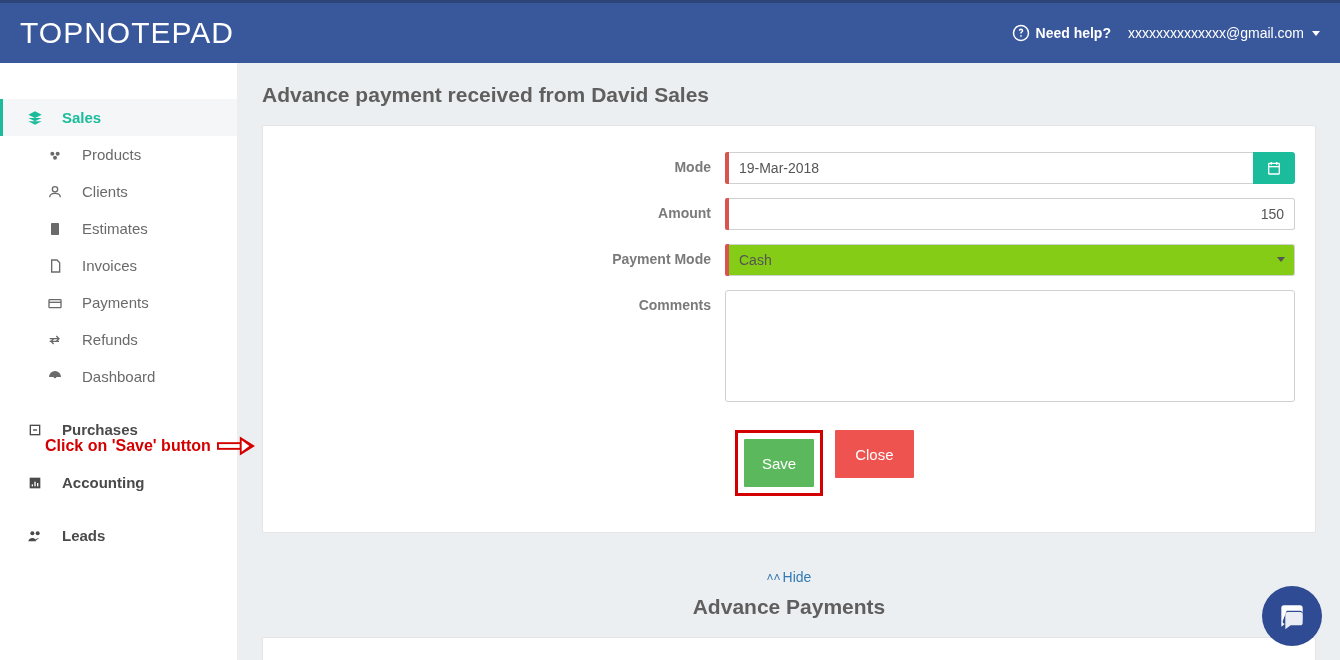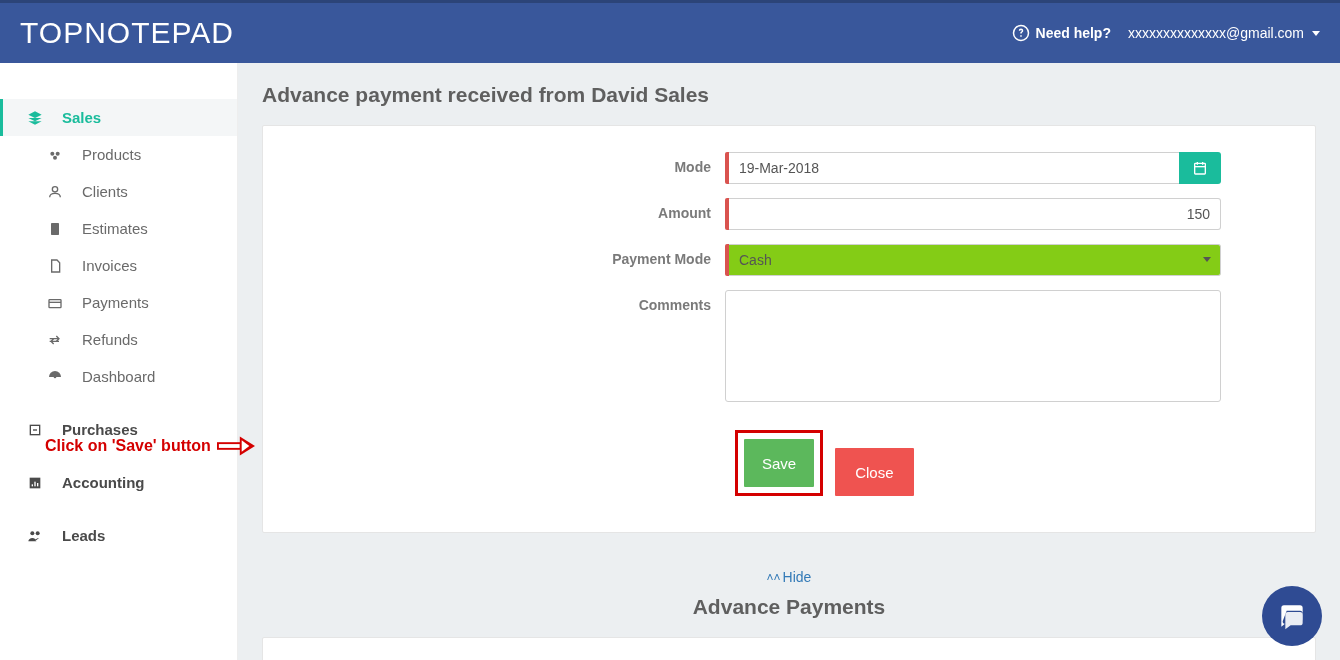--- a/index.html
+++ b/index.html
@@ -22,33 +22,33 @@
     .sidebar-sub { padding-left: 46px; }
     .sidebar-item .icon { width: 18px; display: flex; justify-content: center; align-items: center; }
     .sidebar-item svg { width: 16px; height: 16px; fill: currentColor; }
     
     .content { flex: 1; background: #eceff1; padding: 0; }
     .page-title { font-size: 21px; font-weight: 700; color: #5f5f5f; padding: 20px 24px 18px; }
     
     .card { background: #fff; margin: 0 24px 24px; border: 1px solid #e5e5e5; border-radius: 2px; padding: 26px 0 36px; }
     .form-row { display: flex; align-items: flex-start; margin-bottom: 14px; }
     .form-label { width: 462px; text-align: right; padding-right: 14px; font-weight: 700; color: #7a7a7a; font-size: 14px; padding-top: 7px; }
-    .form-control-wrap { width: 496px; position: relative; display: flex; }
+    .form-control-wrap { width: 570px; position: relative; display: flex; }
     .left-red { width: 4px; background: #d9534f; border-radius: 2px 0 0 2px; }
     .form-input, .form-select { flex: 1; border: 1px solid #d0d0d0; border-left: none; border-radius: 0 3px 3px 0; height: 32px; padding: 0 10px; font-size: 14px; color: #555; }
     .form-input.right { text-align: right; }
     .date-wrap { display: flex; width: 100%; }
     .date-btn { width: 42px; background: #1abc9c; display: flex; align-items: center; justify-content: center; border-radius: 0 3px 3px 0; cursor: pointer; }
     .date-btn svg { width: 16px; height: 16px; fill: #e9f7f4; }
     .date-input { flex: 1; border: 1px solid #d0d0d0; border-left: none; border-right: none; height: 32px; padding: 0 10px; font-size: 14px; color: #555; border-radius: 0; }
     .form-textarea { flex: 1; border: 1px solid #d0d0d0; border-radius: 3px; height: 112px; padding: 8px 10px; font-size: 14px; color: #555; resize: none; }
     .form-select { appearance: none; background: #84cc16; }
     .select-caret { position: absolute; right: 10px; top: 13px; width: 0; height: 0; border-left: 4px solid transparent; border-right: 4px solid transparent; border-top: 5px solid #555; pointer-events: none; }
     
-    .btn-row { display: flex; align-items: flex-end; gap: 12px; margin-top: 28px; padding-left: 472px; position: relative; }
+    .btn-row { display: flex; align-items: flex-start; gap: 12px; margin-top: 28px; padding-left: 472px; position: relative; }
     .btn { height: 48px; padding: 0 18px; border: none; border-radius: 1px; color: #fff; font-size: 15px; cursor: pointer; }
     .btn-save { background: #5cb85c; }
     .btn-close { background: #ef5350; padding: 0 20px; }
     .save-frame { border: 3px solid #d40000; padding: 6px; }
     
     .annotation { position: absolute; left: -218px; top: 6px; display: flex; align-items: center; gap: 6px; }
     .annotation-text { color: #d40000; font-weight: 700; font-size: 16px; }
     .arrow { width: 38px; height: 20px; }
     
     .hide-link { text-align: center; padding: 12px 26px 4px; color: #337ab7; font-size: 14px; cursor: pointer; }

